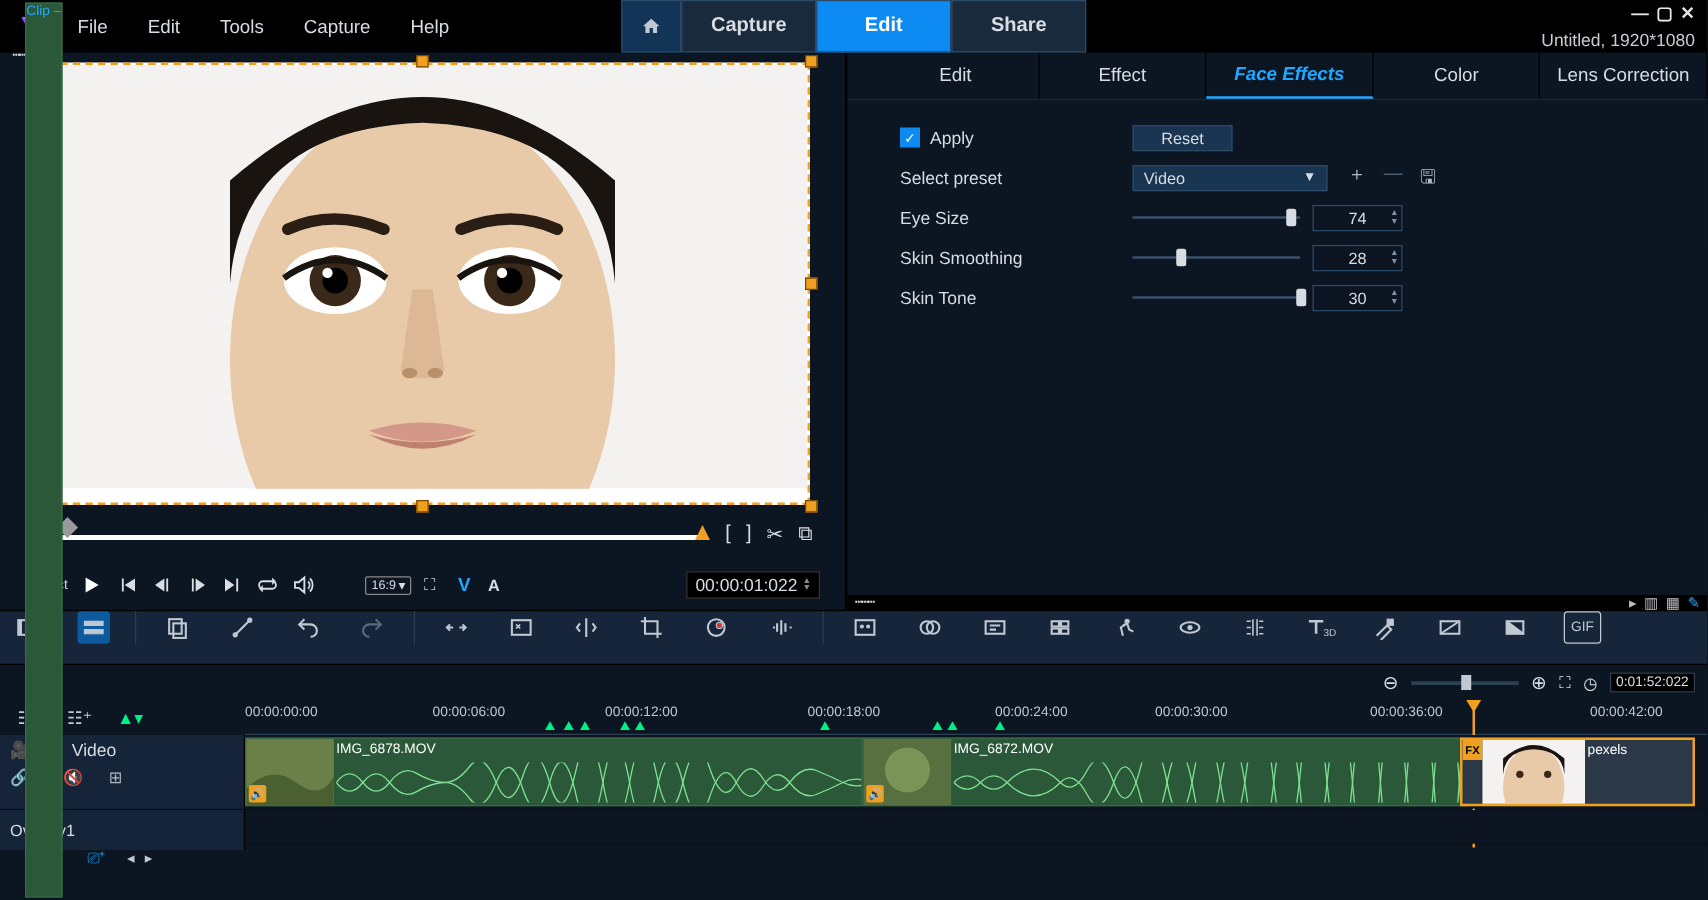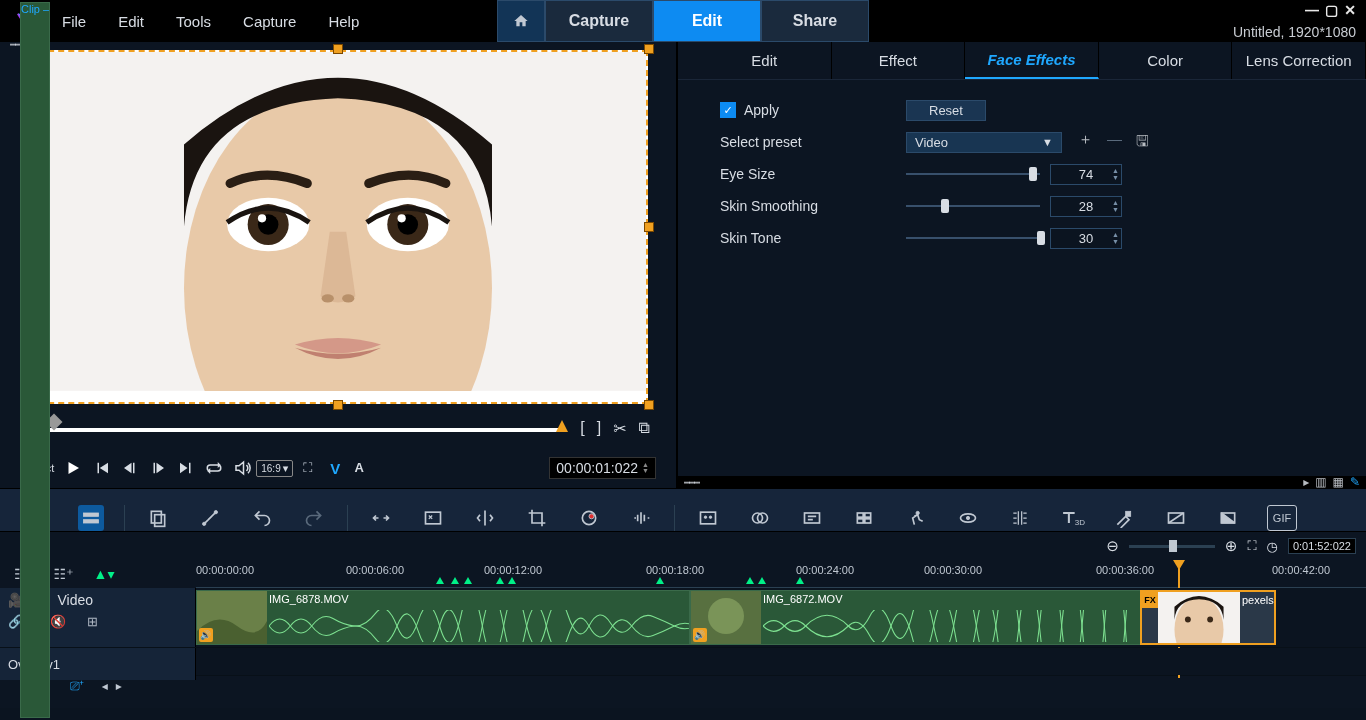--- a/index.html
+++ b/index.html
@@ -32,21 +32,21 @@
 .scrub-track{position:absolute;top:8px;left:0;right:0;height:4px;background:#fff}
 .scrub-mark{position:absolute;top:0;width:0;height:0;border-left:6px solid transparent;border-right:6px solid transparent;border-bottom:12px solid #f0a020}
 .scrub-head{position:absolute;width:12px;height:12px;background:#999;top:-4px;left:22px;transform:rotate(45deg)}
 .mark-icons{display:flex;gap:12px;margin-left:18px;color:#d8dde4;font-size:16px}
 .mark-icons span{cursor:pointer}
 .playbar{height:40px;display:flex;align-items:center;padding:0 12px}
 .pc-labels{font-size:11px;line-height:12px;text-align:right;margin-right:4px}
 .pc-labels .clip{color:#1fa8ff}
 .playbtn{width:18px;height:18px;fill:#fff;margin:0 6px}
 .tbtn{width:18px;height:18px;fill:#d8dde4;margin:0 5px;cursor:pointer}
-.asp-group{display:flex;gap:10px;}
+.asp-group{display:flex;gap:10px;align-items:center;margin-left:36px}
 .asp-box{border:1px solid #888;padding:0 4px;font-size:10px;border-radius:2px;display:flex;align-items:center;gap:2px}
 .va{color:#1fa8ff;font-weight:bold;font-size:15px;margin-left:8px}
 .timecode{margin-left:auto;background:#000;border:1px solid #333;padding:2px 6px;font-variant-numeric:tabular-nums;font-size:14px;display:flex;align-items:center;gap:4px}
 .spin{display:flex;flex-direction:column;font-size:7px;line-height:6px;color:#888}
 .prop-pane{flex:1;background:#0c1522;display:flex;flex-direction:column}
 .prop-tabs{height:38px;display:flex;border-bottom:1px solid #1a2638}
 .ptab{flex:1;display:flex;align-items:center;justify-content:center;font-size:15px;color:#d8dde4;cursor:pointer;border-right:1px solid #000}
 .ptab.start{flex:0 0 20px;border:none}
 .ptab.active{color:#1fa8ff;font-weight:600;font-style:italic;border-bottom:2px solid #1fa8ff}
 .prop-body{padding:14px 28px 14px 42px}
@@ -58,21 +58,21 @@
 .preset-icons{display:flex;gap:14px;margin-left:16px;color:#b8bcc2;font-size:15px}
 .preset-icons span{cursor:pointer}
 .slider-wrap{width:134px;height:18px;position:relative;margin-right:10px}
 .slider-track{position:absolute;top:8px;left:0;right:0;height:2px;background:#38506c}
 .slider-thumb{position:absolute;width:8px;height:14px;background:#d8dde4;top:2px;border-radius:2px}
 .numbox{width:72px;background:#0b1420;border:1px solid #2b4a6a;padding:2px 6px;display:flex;justify-content:center;align-items:center;font-size:13px;position:relative}
 .numspin{position:absolute;right:2px;display:flex;flex-direction:column;font-size:7px;line-height:7px;color:#7890a8}
 .bottom-bar{height:12px;background:#000;display:flex;align-items:center;padding:0 6px;position:relative}
 .bottom-bar .bdots{font-size:10px;letter-spacing:-1px;color:#d8dde4}
 .bottom-bar .rb{position:absolute;right:6px;display:flex;gap:6px;color:#b8bcc2;font-size:12px}
-.toolrow{height:44px;background:#16253a;border-top:1px solid #000;border-bottom:1px solid #000;display:flex;align-items:flex-end;padding:0 26px;gap:26px}
+.toolrow{height:44px;background:#16253a;border-top:1px solid #000;border-bottom:1px solid #000;display:flex;align-items:flex-start;padding:0 10px;gap:26px}
 .tool{width:26px;height:26px;display:flex;align-items:center;justify-content:center;cursor:pointer;color:#c0c8d2;border-radius:3px}
 .tool.sel{background:#0d5a9e}
 .tool svg{width:20px;height:20px;fill:currentColor;stroke:currentColor}
 .tsep{width:1px;height:26px;background:#2b4052;margin:0 -6px}
 .zoomrow{height:28px;background:#0c1522;display:flex;align-items:center;justify-content:flex-end;padding:0 10px;gap:10px}
 .ztrack{width:86px;height:3px;background:#2b4052;position:relative}
 .zthumb{position:absolute;width:8px;height:12px;background:#c0c8d2;top:-5px;left:40px}
 .ztxt{background:#000;border:1px solid #2b4052;padding:1px 4px;font-size:11px;font-variant-numeric:tabular-nums}
 .timeline{height:148px;background:#0c1522;display:flex;flex-direction:column}
 .tl-head{height:28px;display:flex}
@@ -531,21 +531,21 @@
               <rect width="70" height="56" fill="#587040"></rect>
               <circle cx="35" cy="25" r="18" fill="#7a9458"></circle>
             </svg></div>
         <div class="snd-icon">🔊</div>
         <div class="clabel">IMG_6872.MOV</div>
         <svg class="wave" preserveAspectRatio="none" viewBox="0 0 400 30">
             <path d="M0 15 Q10 5 20 15 T40 15 T60 5 T80 15 T100 6 T120 15 T140 4 T160 15 T180 8 T200 15 T220 3 T240 15 T260 7 T280 15 T300 5 T320 15 T340 9 T360 15 T380 4 T400 15" stroke="#7de090" fill="none"></path>
             <path d="M0 15 Q10 25 20 15 T40 15 T60 25 T80 15 T100 24 T120 15 T140 26 T160 15 T180 22 T200 15 T220 27 T240 15 T260 23 T280 15 T300 25 T320 15 T340 21 T360 15 T380 26 T400 15" stroke="#7de090" fill="none"></path>
           </svg>
       </div>
-      <div class="clip sel" style="left:944px;width:136px;background:#2a3848">
+      <div class="clip sel" style="left:972px;width:188px;background:#2a3848">
         <div class="fxbadge">FX</div>
         <div class="thumb" style="left:16px;width:82px">
           <svg width="82" height="54" viewBox="0 0 600 330" preserveAspectRatio="xMidYMid slice">
             <rect width="600" height="330" fill="#f4f2f0"></rect>
             <ellipse cx="300" cy="230" rx="150" ry="200" fill="#e8c9a8"></ellipse>
             <path d="M150 90 Q300 -40 450 90 L450 170 Q440 50 300 45 Q160 50 150 170 Z" fill="#1a1410"></path>
             <circle cx="232" cy="168" r="18" fill="#3a2818"></circle>
               <circle cx="368" cy="168" r="18" fill="#3a2818"></circle>
           </svg>
         </div>

